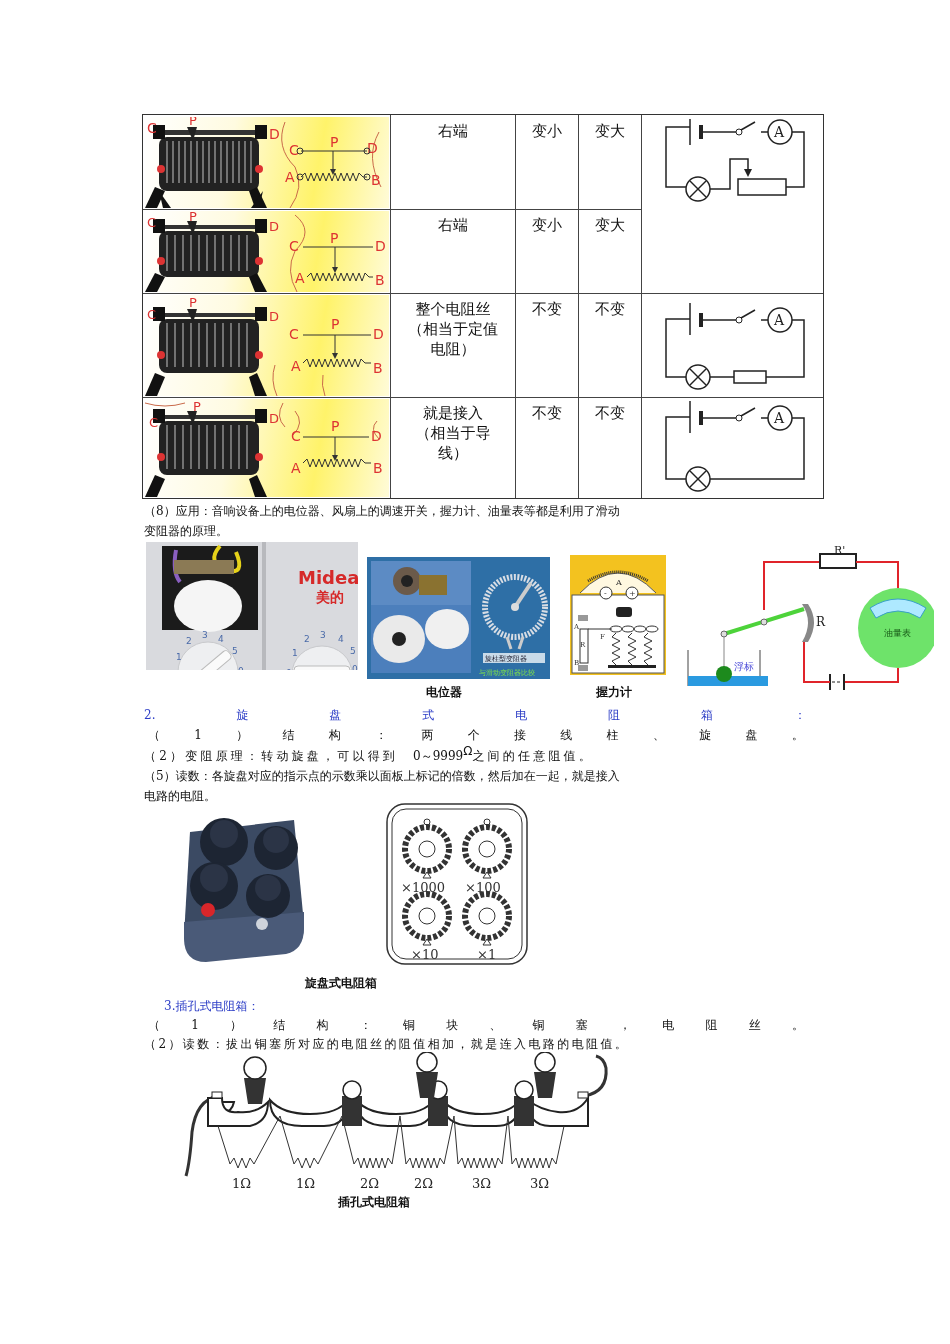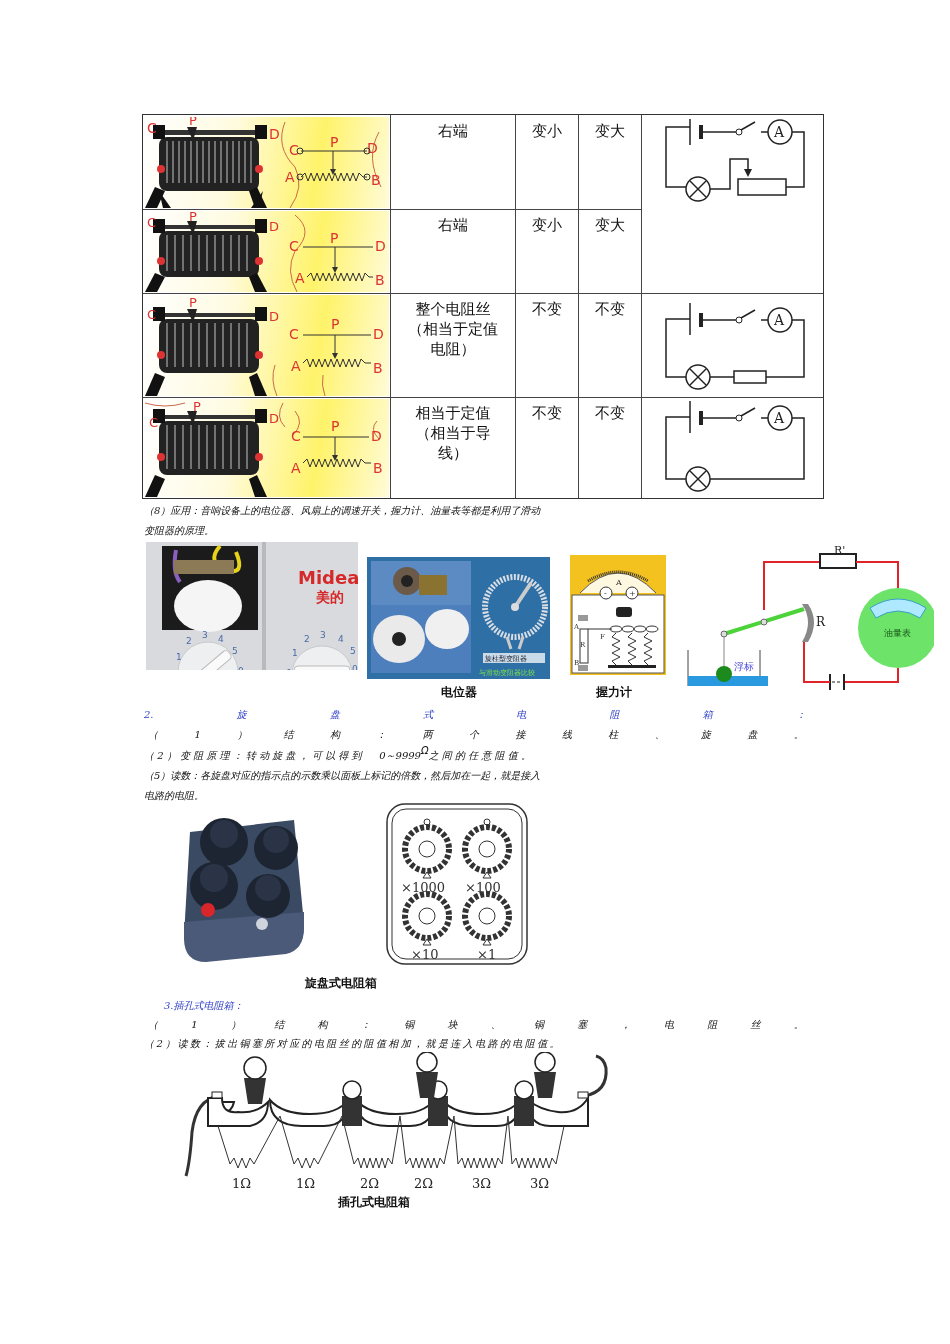--- a/index.html
+++ b/index.html
@@ -8,21 +8,21 @@
   .abs { position: absolute; }
   
   .tbl { position: absolute; left: 142px; top: 114px; width: 682px; height: 385px;
          border: 1px solid #333; box-sizing: border-box; }
   .cell { position: absolute; box-sizing: border-box; font-size: 15px; line-height: 20px;
           text-align: center; padding-top: 6px; }
   .vline { position: absolute; width: 1px; background: #444; }
   .hline { position: absolute; height: 1px; background: #444; }
   .rheo { position: absolute; overflow: hidden;
           background: linear-gradient(100deg, #ffffff 0%, #fffbe0 35%, #fff36a 70%, #fffbd8 100%); }
-  .txt { position: absolute; font-size: 10px; line-height: 20px; white-space: nowrap; font-style: italic; }
+  .txt { position: absolute; font-size: 12px; line-height: 20px; white-space: nowrap; }
   .blue { color: #2b3cc6; }
   .cap { position: absolute; font-family: "DejaVu Sans", "Liberation Sans", sans-serif;
          font-size: 12px; font-weight: bold; color: #111; }
   .spread { display: flex; justify-content: space-between; }
 </style>
 </head>
 <body>
 
 <div class="tbl">
 
@@ -216,21 +216,21 @@
 
   <div class="cell" style="left:248px;top:178px;width:124px;">
     <div>整个电阻丝</div>
     <div>（相当于定值</div>
     <div>电阻）</div>
   </div>
   <div class="cell" style="left:373px;top:178px;width:62px;">不变</div>
   <div class="cell" style="left:436px;top:178px;width:62px;">不变</div>
 
   <div class="cell" style="left:248px;top:282px;width:124px;">
-    <div>相当于定值</div>
+    <div>就是接入</div>
     <div>（相当于导</div>
     <div>线）</div>
   </div>
   <div class="cell" style="left:373px;top:282px;width:62px;">不变</div>
   <div class="cell" style="left:436px;top:282px;width:62px;">不变</div>
 
   <svg class="abs" style="left:505px;top:2px;" width="170" height="92" viewBox="0 0 170 92">
     <polyline points="42,10 18,10 18,70 38,70" fill="none" stroke="#222" stroke-width="1.5"></polyline>
     <line x1="42" y1="2" x2="42" y2="28" stroke="#222" stroke-width="1.5"></line>
     <rect x="51" y="8" width="4" height="14" fill="#222"></rect>
@@ -333,21 +333,21 @@
     <circle cx="148" cy="50" r="30" fill="none" stroke="#d8dde4" stroke-width="6" stroke-dasharray="2 1.5"></circle>
     <line x1="148" y1="50" x2="164" y2="26" stroke="#ccc" stroke-width="4"></line>
     <circle cx="148" cy="50" r="4" fill="#ddd"></circle>
     <line x1="140" y1="80" x2="144" y2="92" stroke="#ccc" stroke-width="3"></line>
       <line x1="156" y1="80" x2="152" y2="92" stroke="#ccc" stroke-width="3"></line>
     <rect x="116" y="96" width="62" height="10" fill="#c9dbe9"></rect>
     <text x="118" y="104" font-size="7" fill="#223" font-family="DejaVu Sans, sans-serif">旋柱型变阻器</text>
     <text x="112" y="118" font-size="7" fill="#7fe04a" font-family="DejaVu Sans, sans-serif">与滑动变阻器比较</text>
   </svg>
 </div>
-<div class="cap" style="left:426px;top:684px;margin-left:15px;">电位器</div>
+<div class="cap" style="left:426px;top:684px;">电位器</div>
 
 <div class="abs" style="left:568px;top:553px;width:99px;height:124px;background:#fff;">
   <svg width="99" height="124" viewBox="0 0 99 124">
     <rect x="2" y="2" width="96" height="120" fill="#f3c21f"></rect>
     <rect x="4" y="42" width="92" height="78" fill="#fff" stroke="#555"></rect>
     <path d="M12 40 Q50 0 88 40" fill="#fff8e0" stroke="#555"></path>
     <path d="M20 28 Q50 10 80 28" fill="none" stroke="#333" stroke-dasharray="1 1" stroke-width="3"></path>
     <circle cx="38" cy="40" r="6" fill="#fff" stroke="#333"></circle>
       <circle cx="64" cy="40" r="6" fill="#fff" stroke="#333"></circle>
     <text x="36" y="43" font-size="8" fill="#333">-</text>

